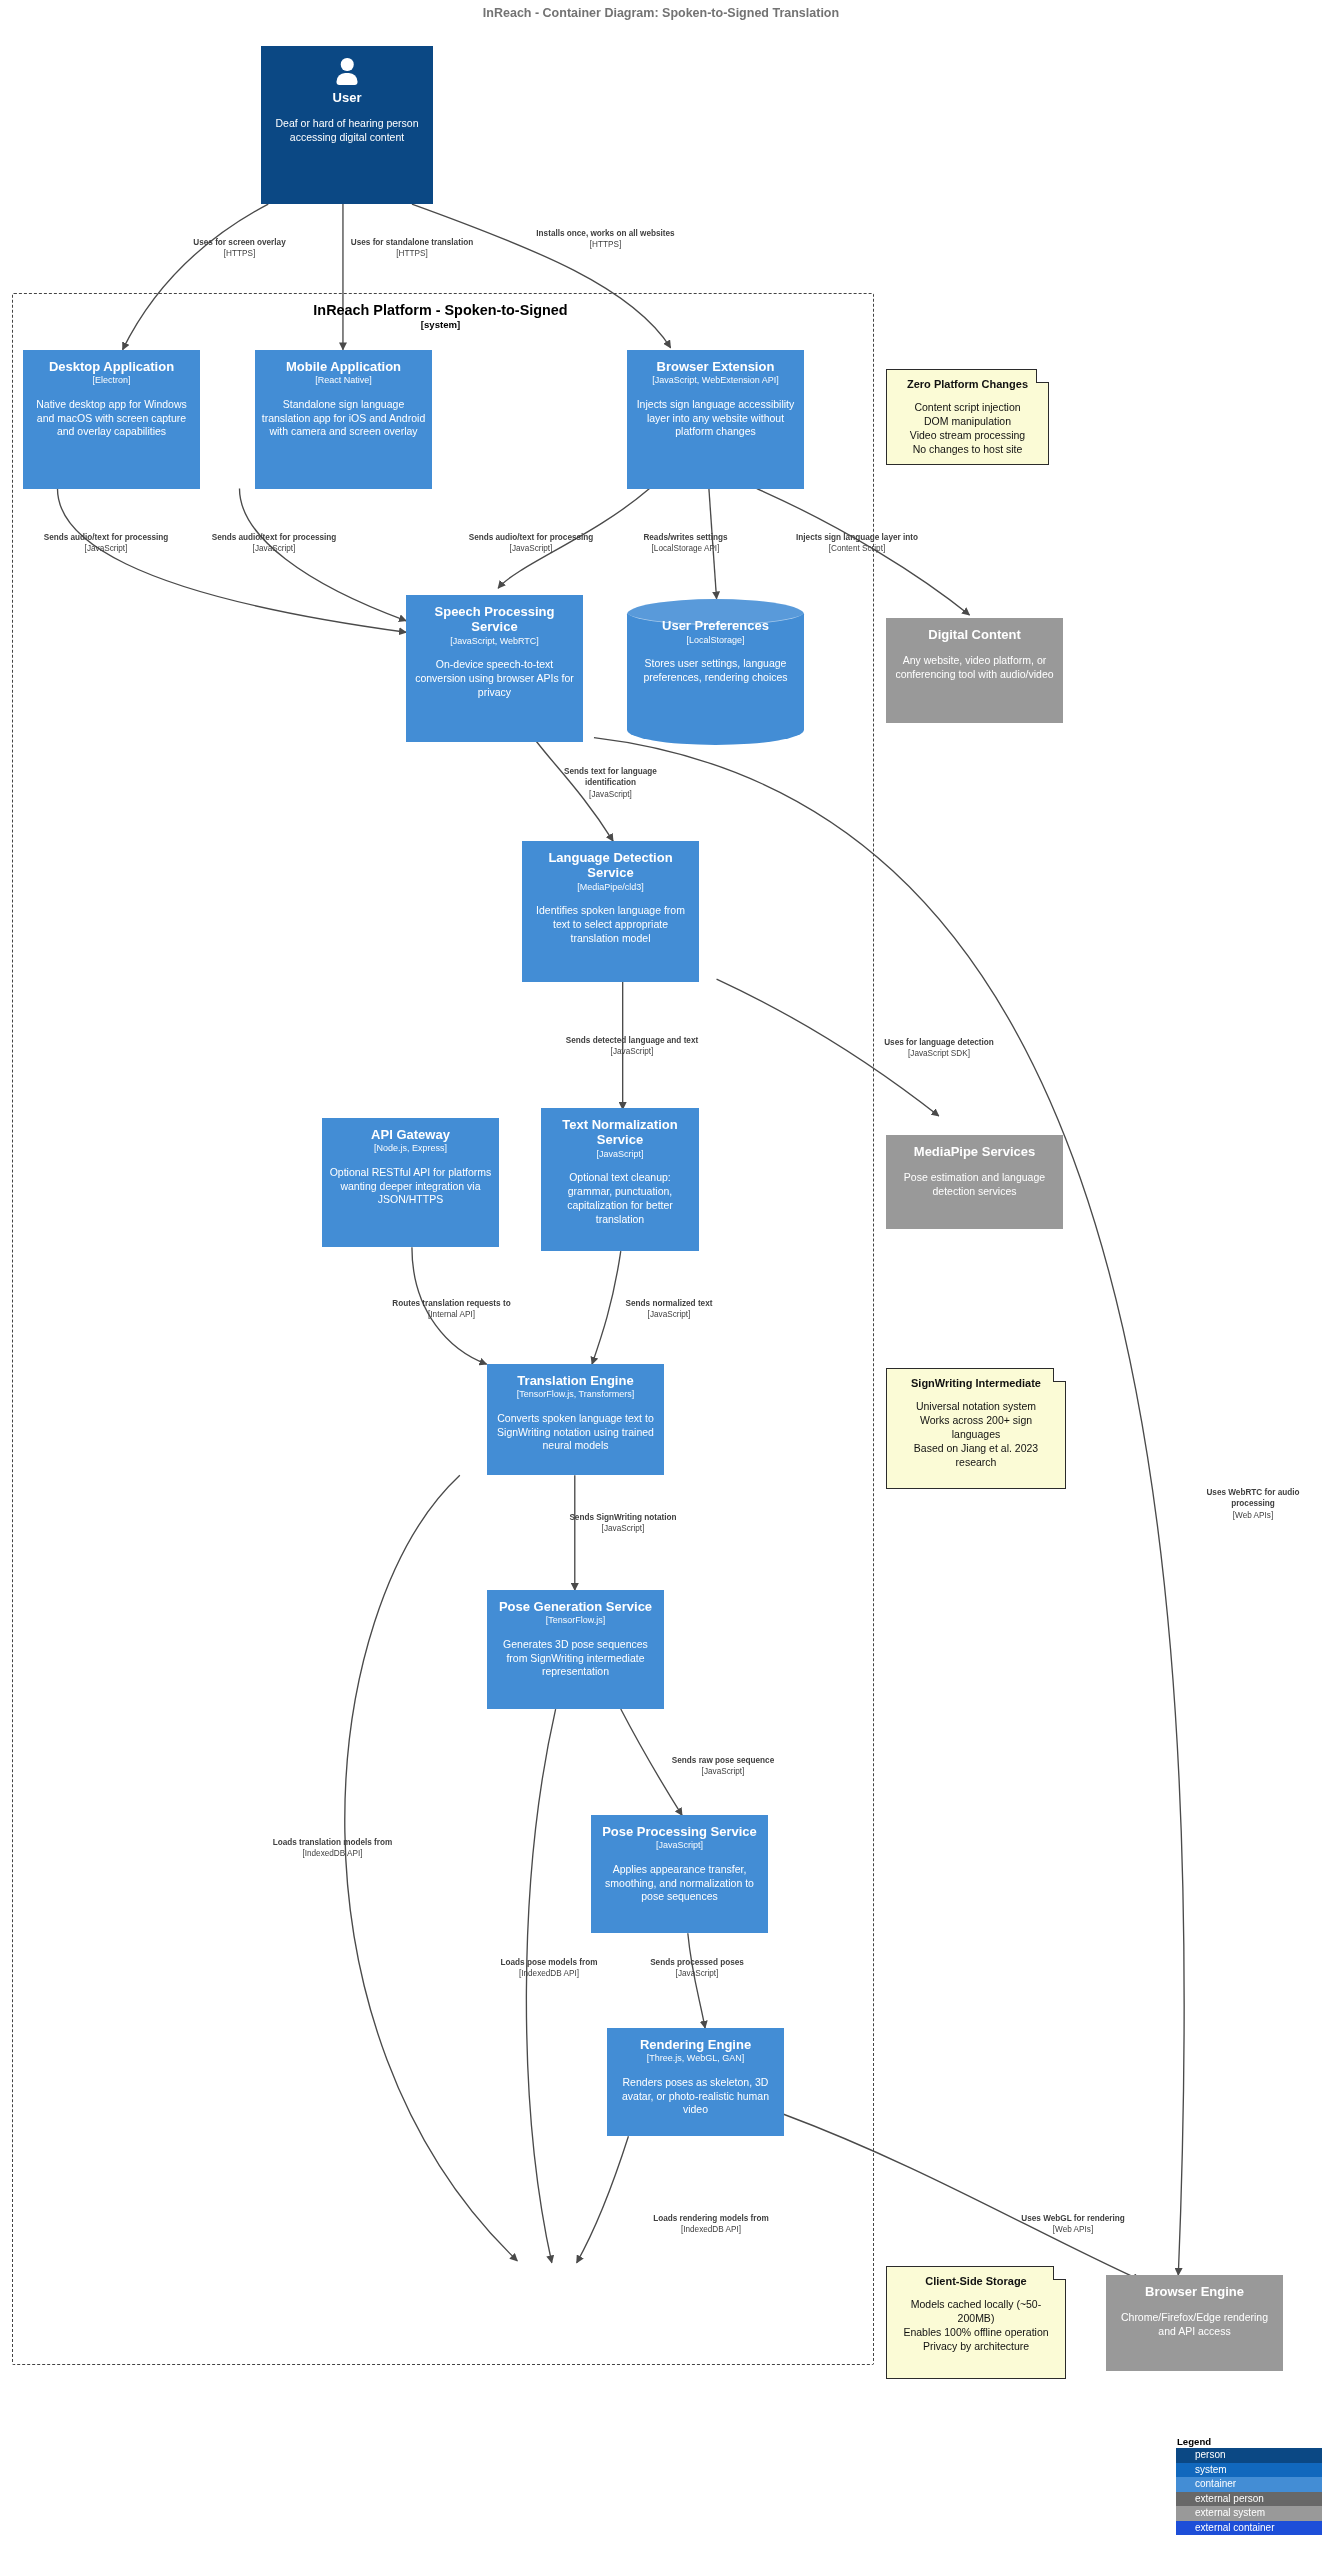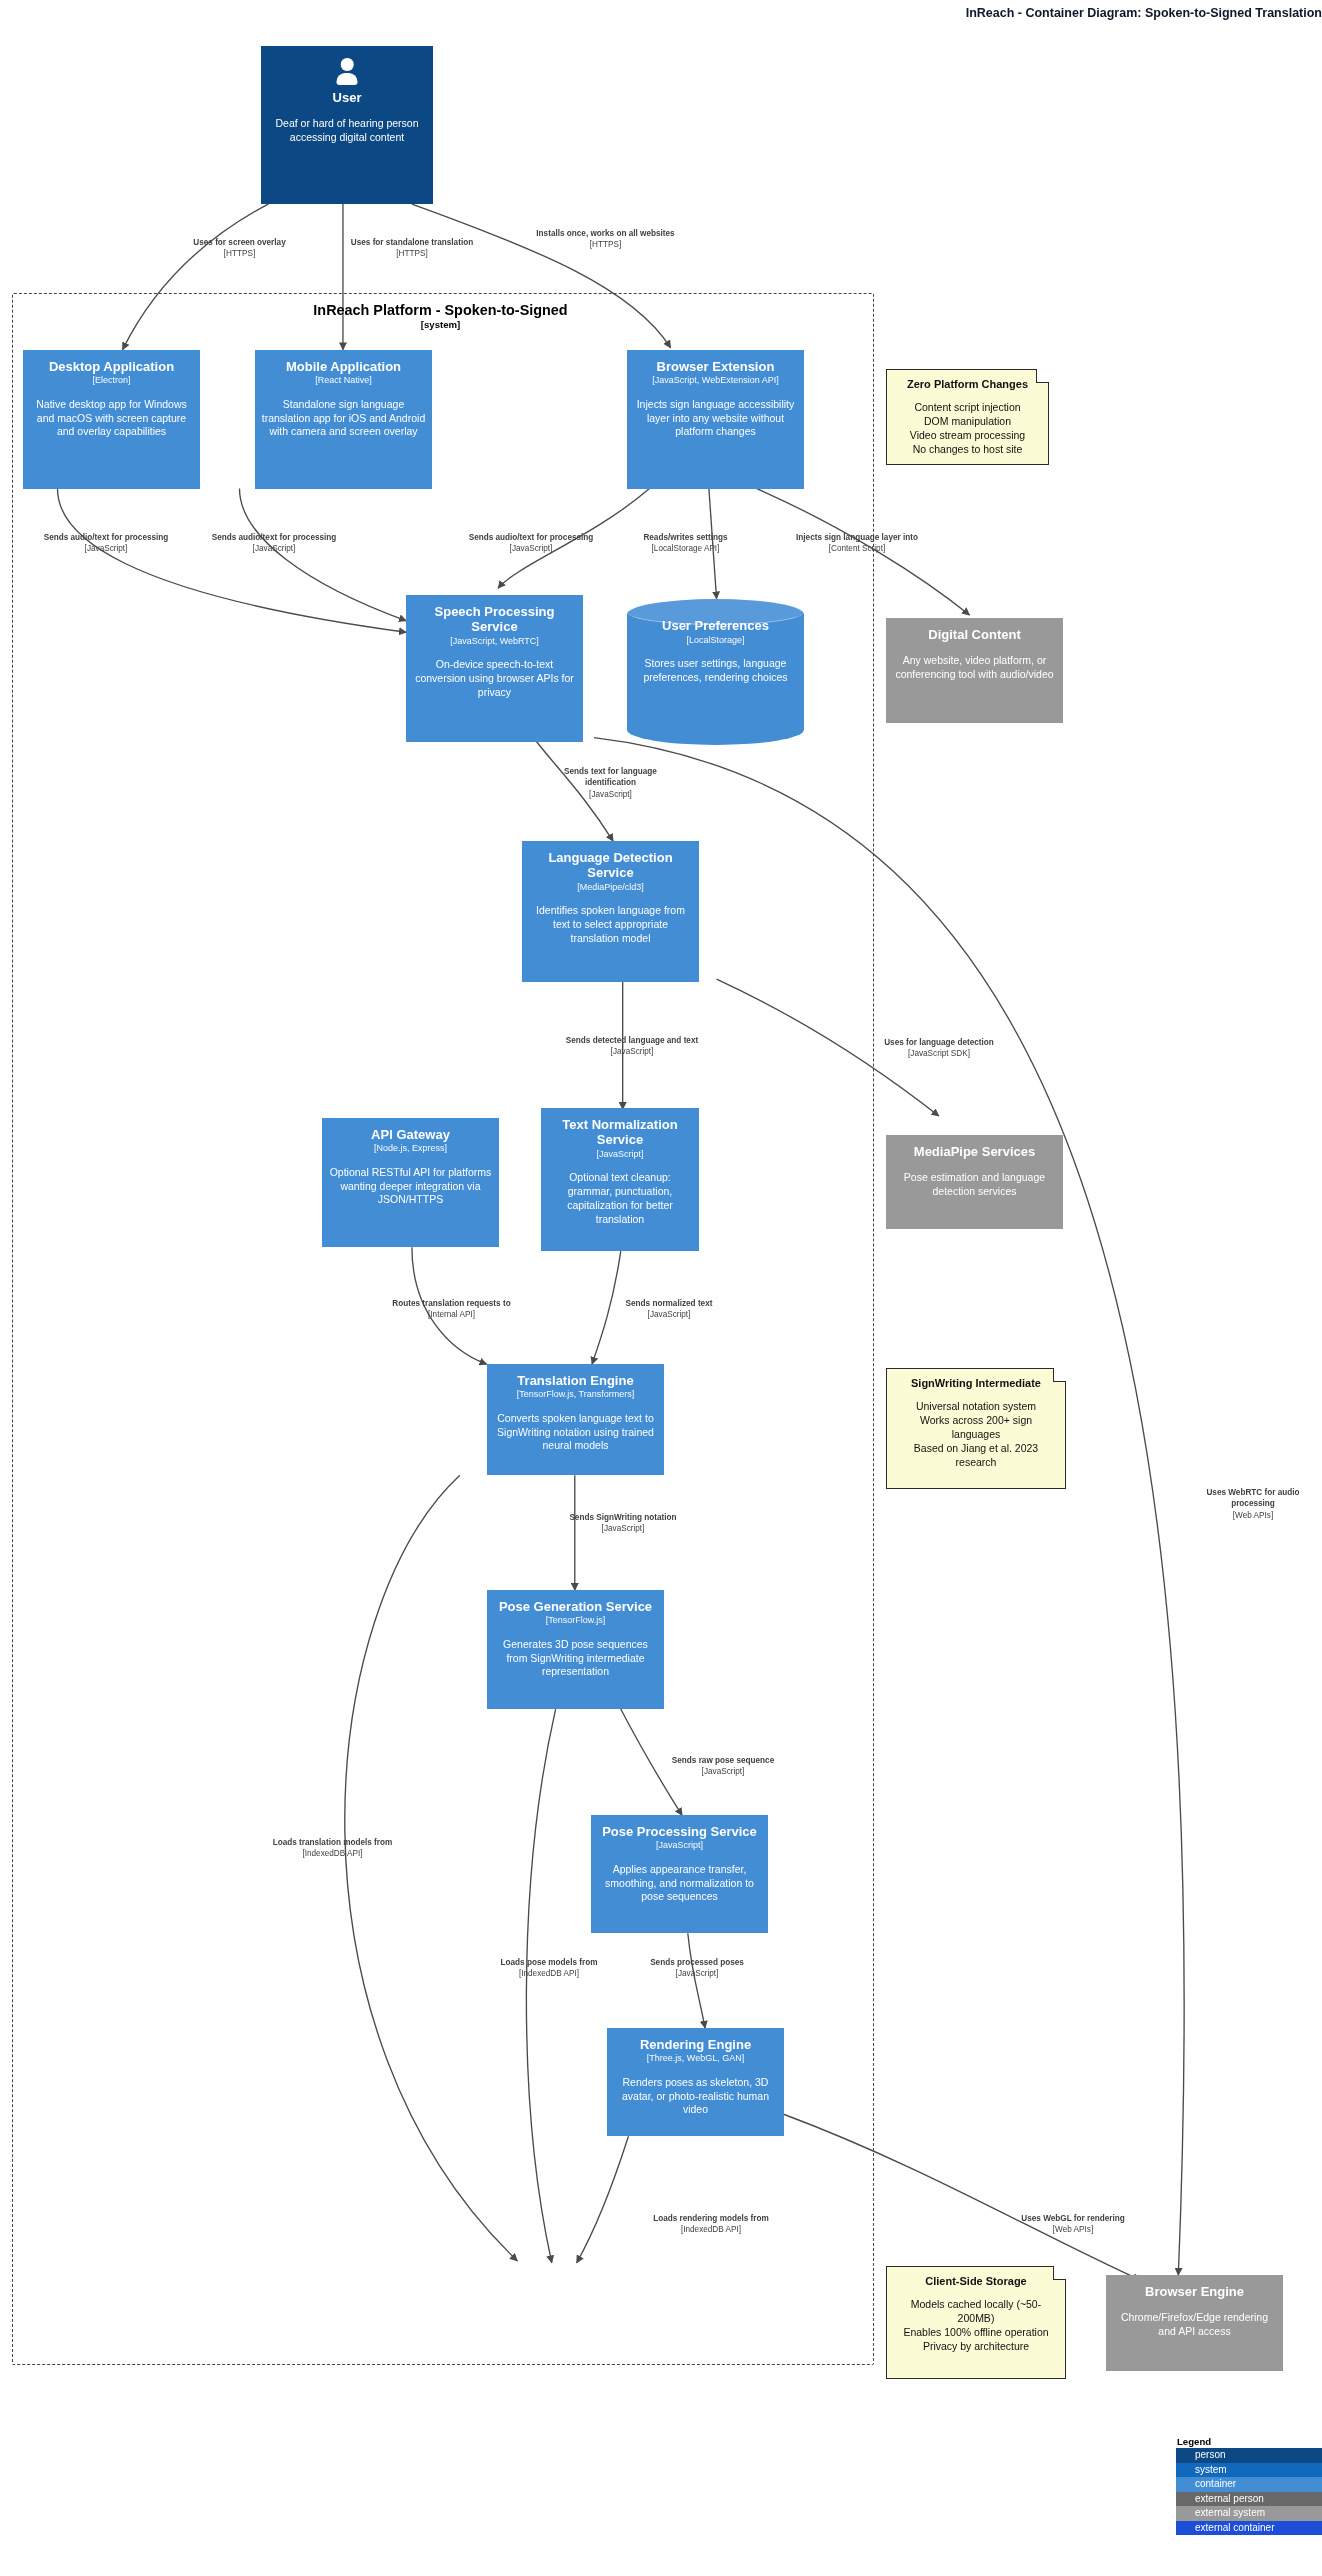--- a/index.html
+++ b/index.html
@@ -26,24 +26,24 @@
     height: 2576px;
     pointer-events: none;
   }
 
   
   .diagram-title {
     position: absolute;
     left: 0;
     top: 5.7px;
     width: 1322px;
-    text-align: right;
+    text-align: center;
     font-size: 12.5px;
     font-weight: bold;
-    color: #0f172a;
+    color: #737373;
     letter-spacing: 0px;
   }
 
   
   .boundary {
     position: absolute;
     border: 1.9px dashed #444;
     background: transparent;
     border-radius: 1.9px;
   }

